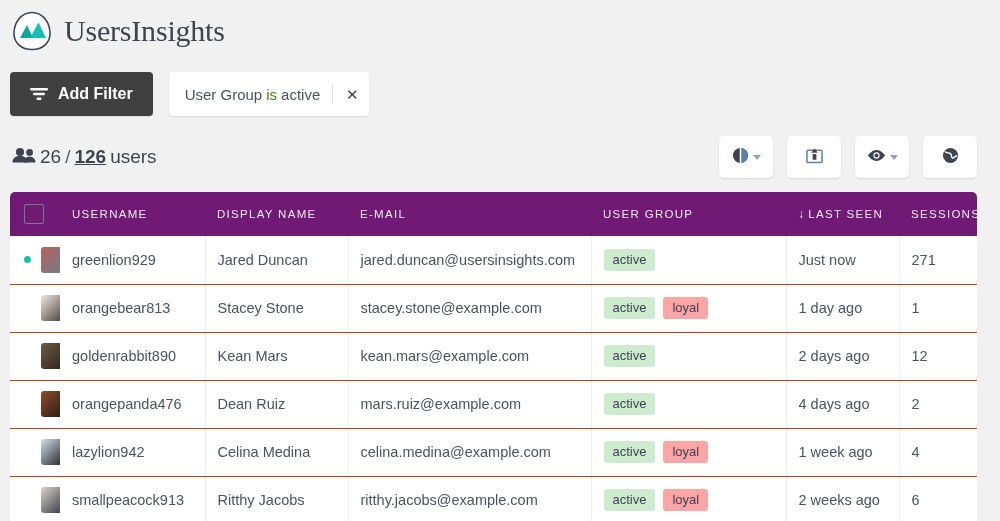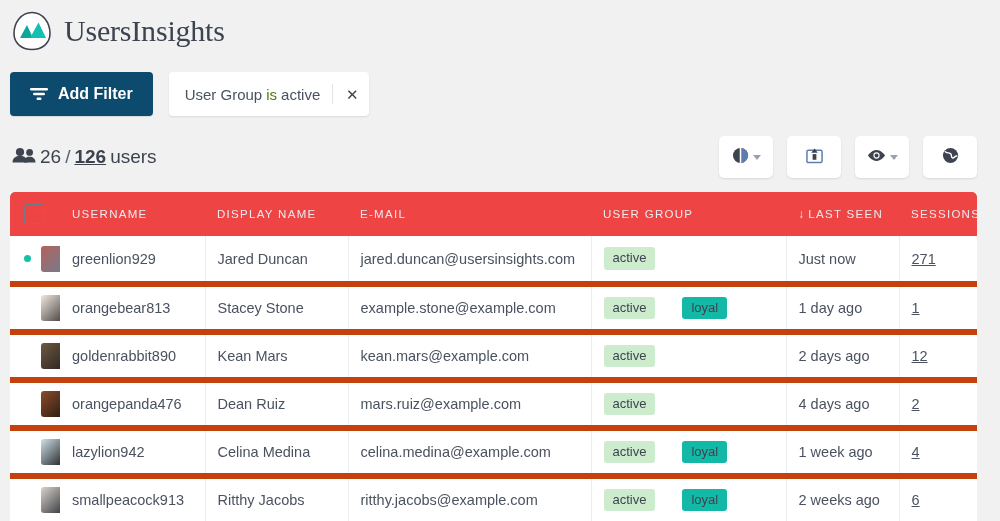--- a/index.html
+++ b/index.html
@@ -17,21 +17,21 @@
   .brand-name {
     font-family: "Liberation Serif", serif;
     font-size: 30px; color: #3d4450; letter-spacing: -0.2px;
     margin-left: 10px; white-space: nowrap;
   }
 
   
   .filterbar { display: flex; align-items: center; padding: 18px 0 0 10px; gap: 16px; }
   .add-filter {
     display: inline-flex; align-items: center; gap: 10px;
-    background: #0c4a6e; color: #fff; border: none;
+    background: #404040; color: #fff; border: none;
     height: 44px; padding: 0 20px; border-radius: 4px;
     font-size: 16px; font-weight: bold; cursor: pointer;
     box-shadow: 0 1px 1px rgba(0,0,0,.10);
   }
   .funnel { width: 18px; height: 14px; display: block; }
   .chip {
     display: inline-flex; align-items: center;
     background: #fff; border-radius: 4px; height: 44px;
     padding: 0 4px 0 16px; box-shadow: 0 1px 2px rgba(0,0,0,.10);
     font-size: 15px; color: #4a5260;
@@ -57,50 +57,50 @@
     width: 54px; height: 42px; background: #fff; border: none; border-radius: 5px;
     box-shadow: 0 1px 2px rgba(0,0,0,.11);
     display: flex; align-items: center; justify-content: center; gap: 4px; cursor: pointer;
   }
   .caret { width: 0; height: 0; border-left: 4px solid transparent; border-right: 4px solid transparent; border-top: 5px solid #9aa1ac; }
 
   
   .tablewrap { margin: 14px 0 0 10px; width: 967px; }
   table { border-collapse: collapse; width: 967px; table-layout: fixed; background: #fff; }
   thead th {
-    background: #ef4444; color: #e9ebef;
+    background: #701a75; color: #e9ebef;
     font-size: 11.5px; font-weight: normal; letter-spacing: 1.3px;
     text-align: left; height: 44px; padding: 0 12px; vertical-align: middle;
   }
   thead tr th:first-child { border-top-left-radius: 5px; width: 44px; padding-left: 14px; }
   thead tr th:last-child  { border-top-right-radius: 5px; }
   .hdr-check {
     width: 20px; height: 20px; border: 1px solid #717b8d; border-radius: 2px;
     background: transparent; display: block; cursor: pointer;
   }
   .sortarrow { font-size: 12px; margin-right: 3px; }
   tbody td {
-    border-bottom: 6px solid #c2410c; border-right: 1px solid #eceef1;
+    border-bottom: 1px solid #c2410c; border-right: 1px solid #eceef1;
     height: 48px; padding: 0 12px; font-size: 14.5px; color: #4a5260;
     vertical-align: middle; white-space: nowrap; overflow: hidden;
   }
-  tbody td:last-child { border-right: none; text-decoration: underline; }
+  tbody td:last-child { border-right: none; }
   .c-avatar { padding: 0 0 0 14px !important; border-right: none !important; }
   .avcell { display: flex; align-items: center; gap: 10px; }
   .dot { width: 7px; height: 7px; border-radius: 50%; flex: 0 0 7px; }
   .dot.on { background: #16c0a8; }
   .dot.off { background: transparent; }
   .av { width: 26px; height: 26px; border-radius: 3px; flex: 0 0 26px; background-size: cover; }
   .uname { color: #4a5260; font-size: 14.5px; }
   .badge {
     display: inline-block; padding: 3px 9px; border-radius: 3px;
     font-size: 13px; margin-right: 8px; line-height: 1.25;
   }
   .badge.active { background: #cdeccd; color: #3d4450; }
-  .badge.loyal  { background: #14b8a6; color: #3d4450; margin-left: 19px; }
+  .badge.loyal  { background: #fca5a5; color: #3d4450; }
 
   
   col.w-av { width: 50px; }  col.w-user { width: 145px; }
   col.w-disp { width: 143px; } col.w-mail { width: 243px; }
   col.w-grp { width: 195px; } col.w-seen { width: 113px; }
   col.w-sess { width: 78px; }
 </style>
 </head>
 <body>
 
@@ -241,21 +241,21 @@
           </tr>
           <tr>
             <td class="c-avatar">
               <div class="avcell">
                 <span class="dot off"></span>
                 <span class="av" style="background:linear-gradient(135deg,#efe8e2,#3a3330)"></span>
               </div>
             </td>
             <td><span class="uname">orangebear813</span></td>
             <td>Stacey Stone</td>
-            <td>example.stone@example.com</td>
+            <td>stacey.stone@example.com</td>
             <td><span class="badge active">active</span><span class="badge loyal">loyal</span></td>
             <td>1 day ago</td>
             <td>1</td>
           </tr>
           <tr>
             <td class="c-avatar">
               <div class="avcell">
                 <span class="dot off"></span>
                 <span class="av" style="background:linear-gradient(135deg,#6b5a44,#2b211c)"></span>
               </div>

